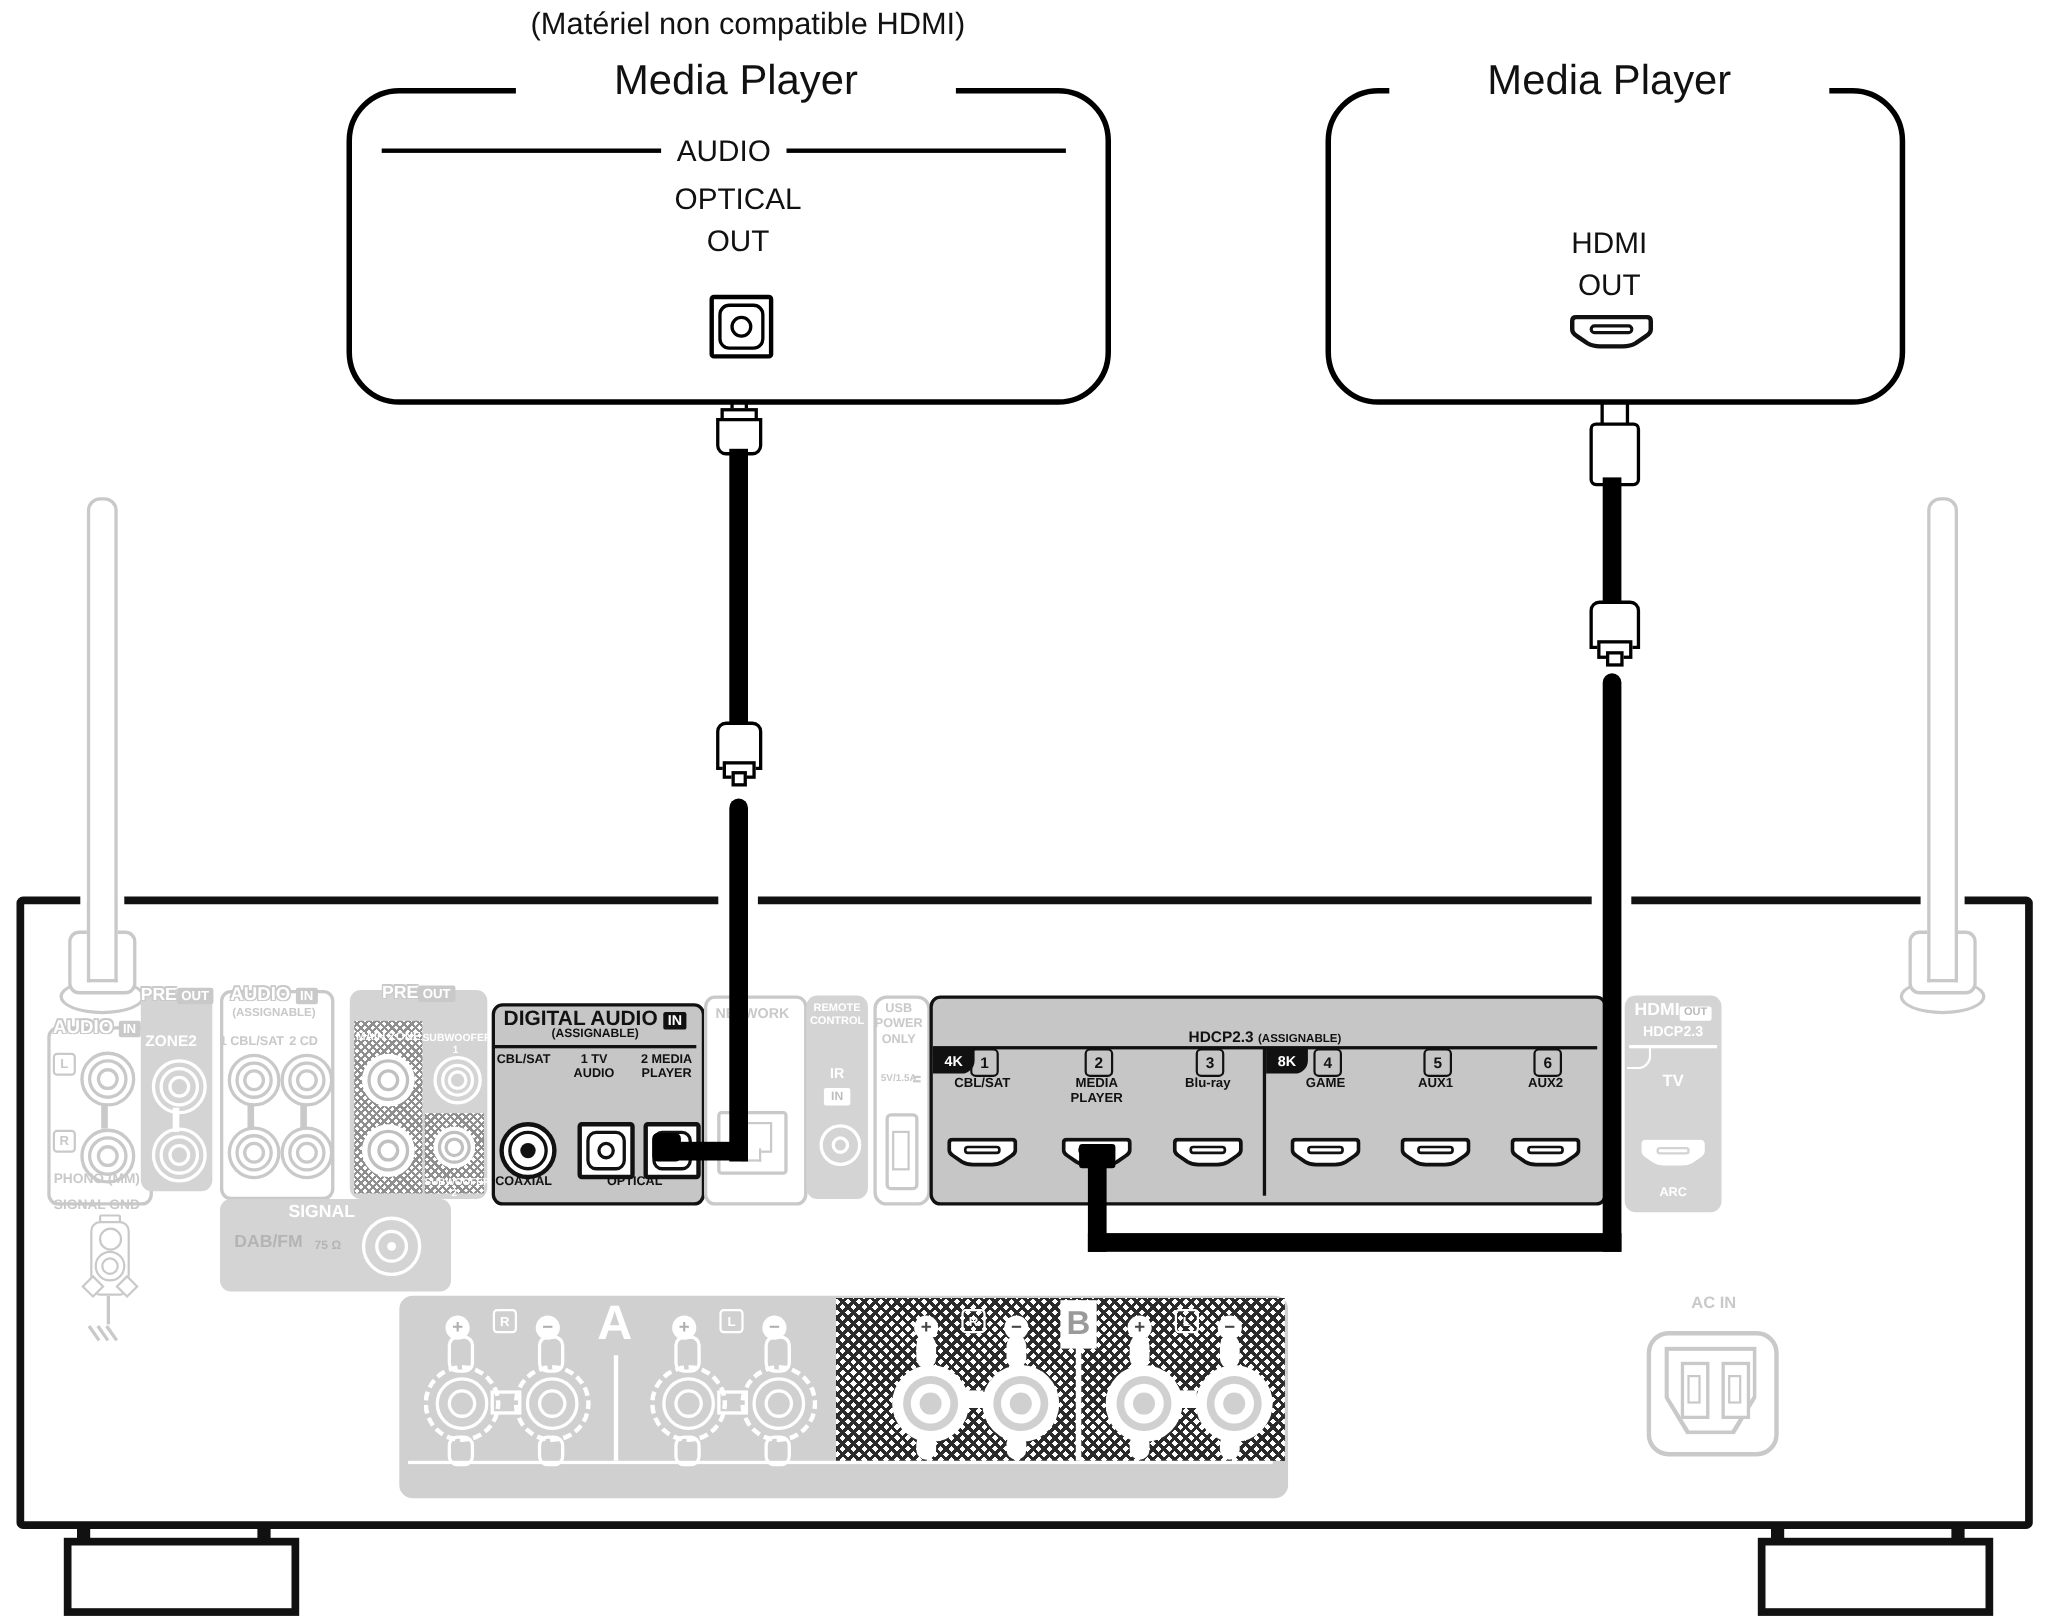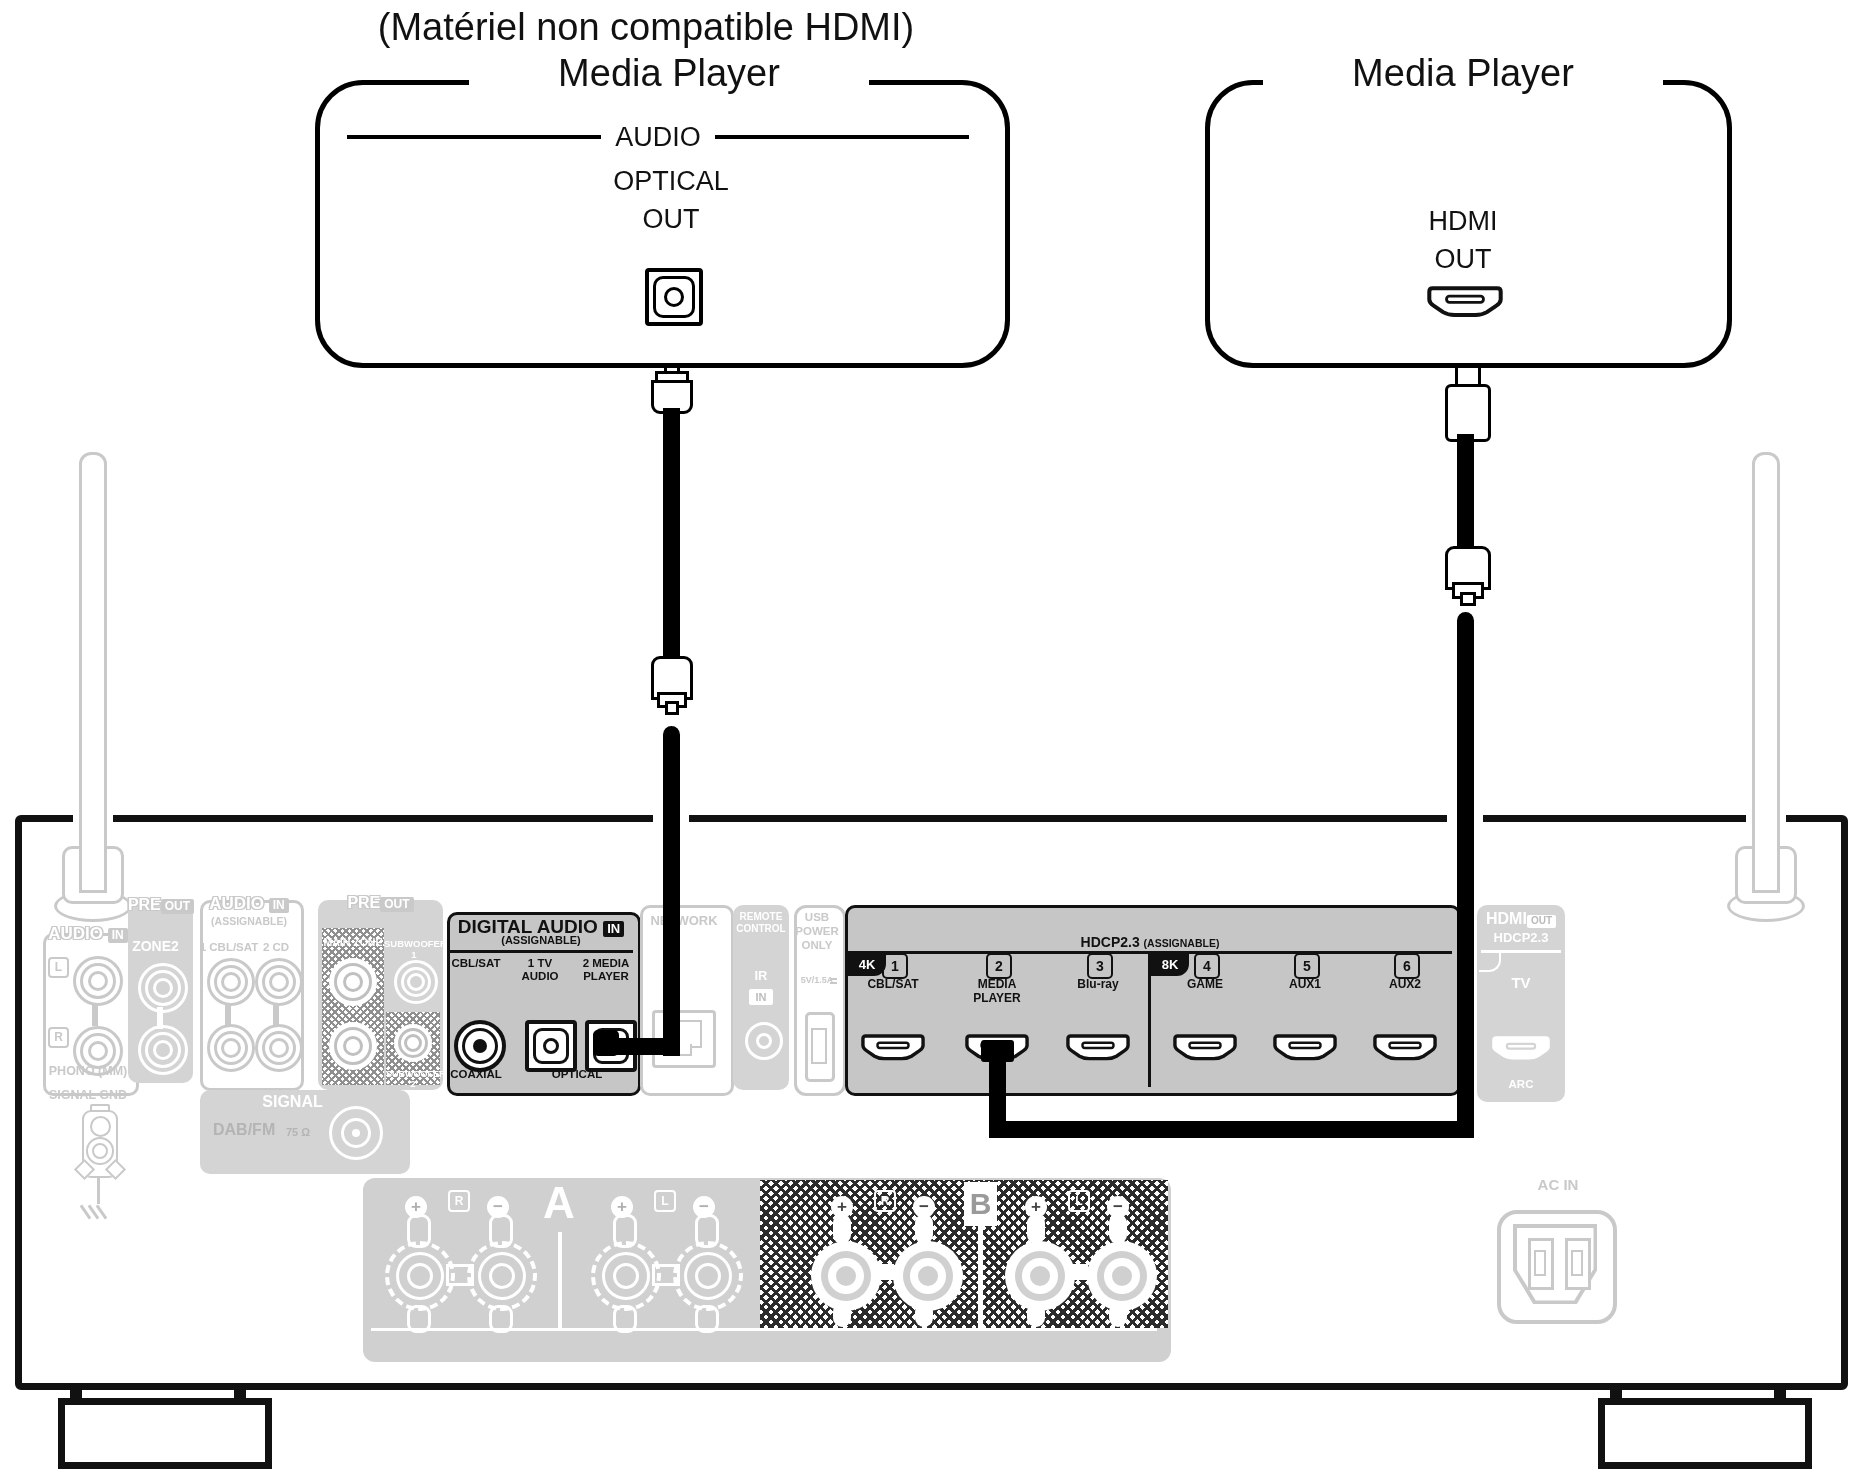--- a/index.html
+++ b/index.html
@@ -28,21 +28,21 @@
             font-weight:bold;font-size:14px;line-height:22px;text-align:center;}
   .tab{position:absolute;background:#111;color:#fff;font-weight:bold;font-size:13px;
        line-height:23px;text-align:center;border-bottom-right-radius:12px;}
   .post-ring{position:absolute;border-radius:50%;}
 </style>
 </head>
 <body>
 
 <div id="stage">
 
-  <div class="abs ctr" style="left:326px;top:6px;width:640px;font-size:38px;">(Matériel non compatible HDMI)</div>
+  <div class="abs ctr" style="left:360px;top:6px;width:640px;font-size:28px;">(Matériel non compatible HDMI)</div>
 
   <div class="abs" style="left:15px;top:815px;width:1819px;height:561px;border:7px solid #111;border-radius:6px;background:#fff;"></div>
 
   <div class="abs" style="left:58px;top:1398px;width:200px;height:57px;border:7px solid #111;background:#fff;"></div>
   <div class="abs" style="left:70px;top:1386px;width:12px;height:16px;background:#111;"></div>
   <div class="abs" style="left:234px;top:1386px;width:12px;height:16px;background:#111;"></div>
   <div class="abs" style="left:1598px;top:1398px;width:200px;height:57px;border:7px solid #111;background:#fff;"></div>
   <div class="abs" style="left:1610px;top:1386px;width:12px;height:16px;background:#111;"></div>
   <div class="abs" style="left:1774px;top:1386px;width:12px;height:16px;background:#111;"></div>
 

